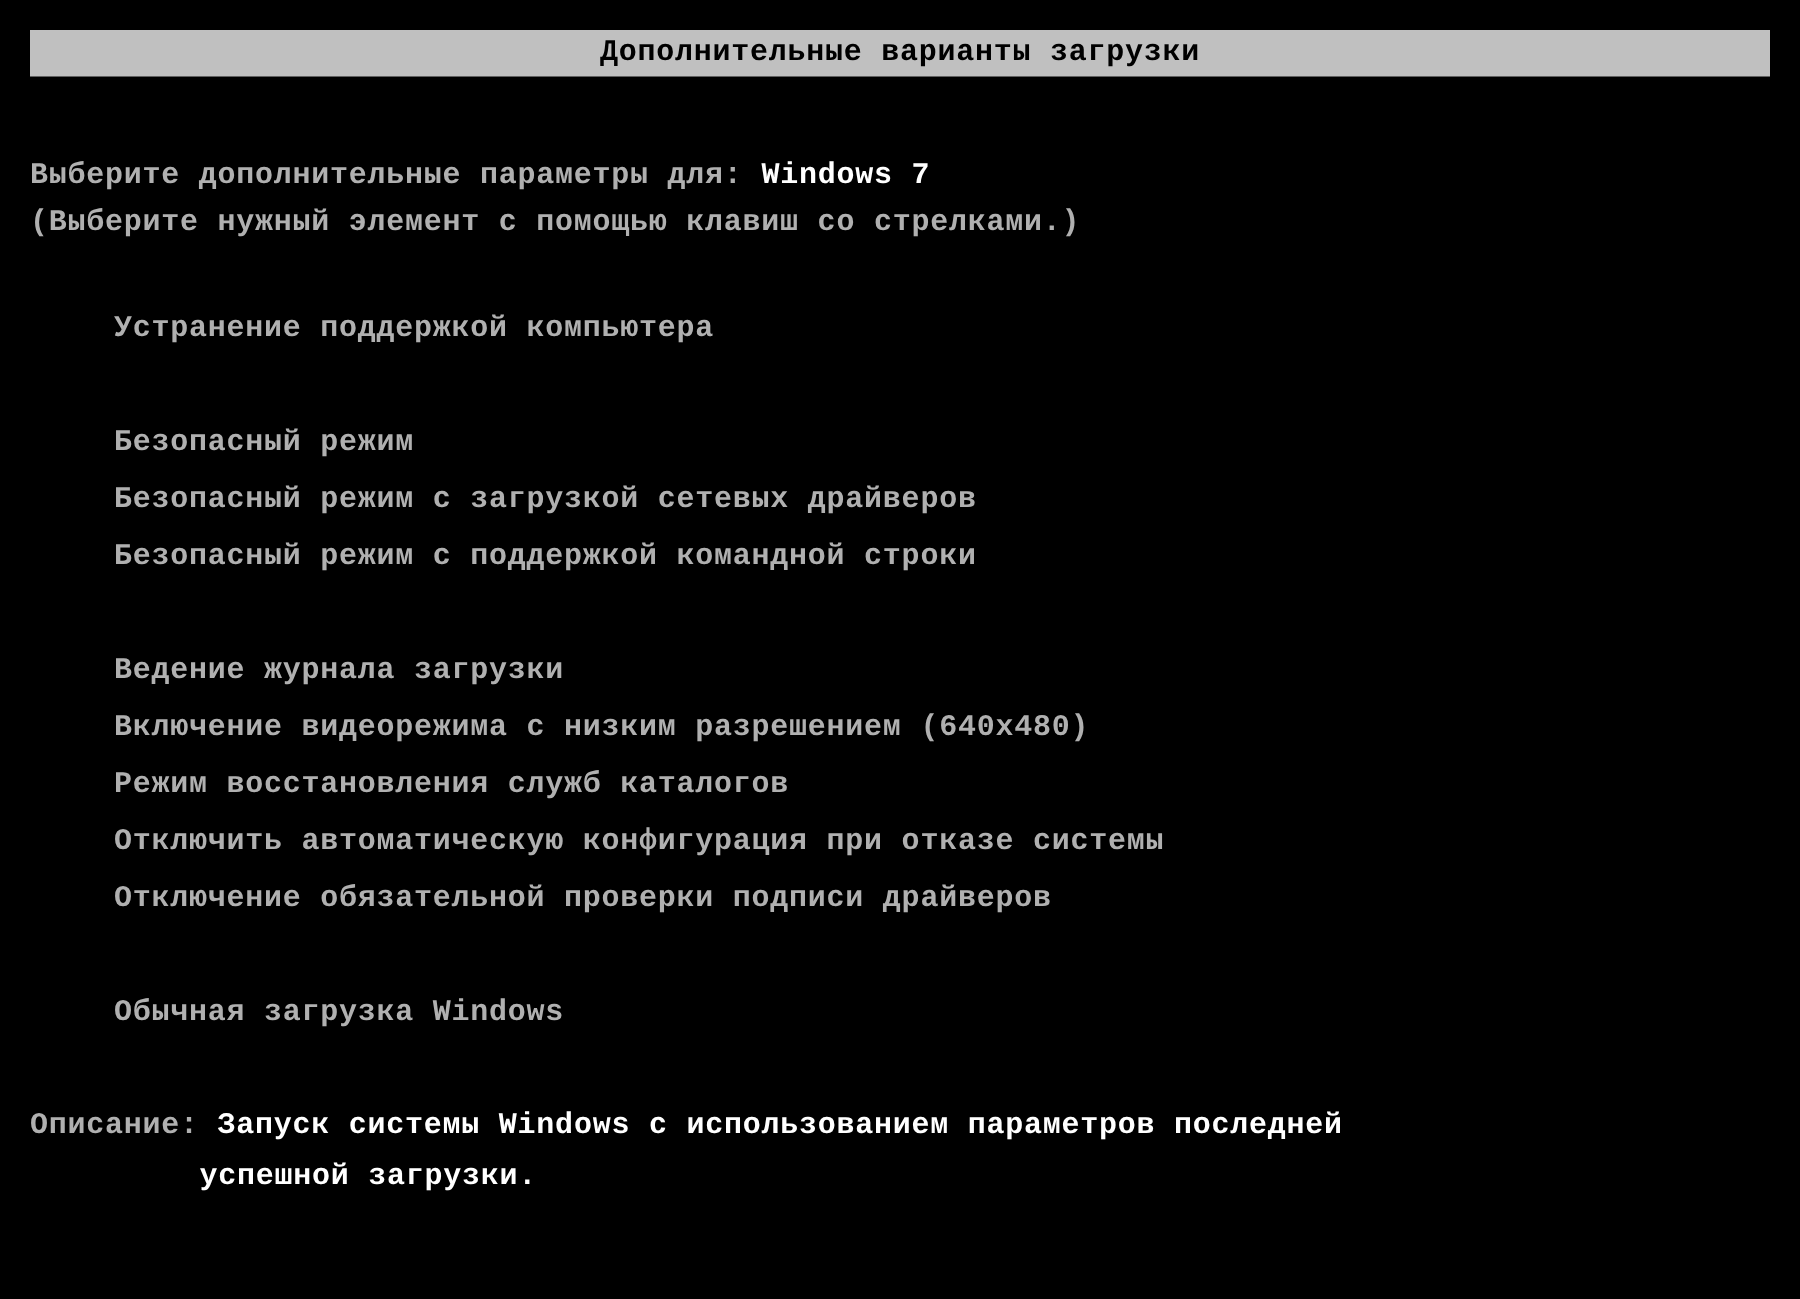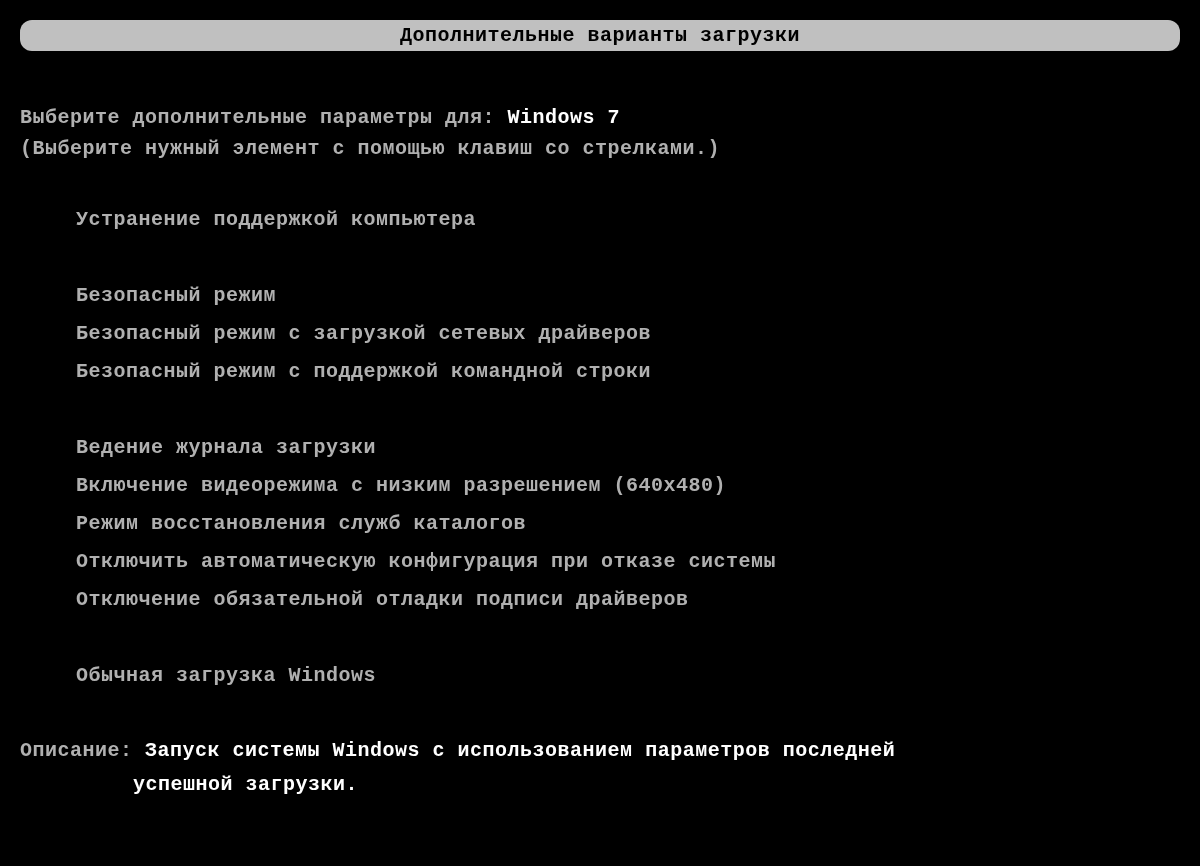--- a/index.html
+++ b/index.html
@@ -1,19 +1,18 @@
 <!DOCTYPE html>
 <html><head>
   <meta charset="utf-8">
   <style>
     * {
       margin: 0;
       padding: 0;
       box-sizing: border-box;
-      border-radius: 12px;
     }
     body {
       background: #000000;
       font-family: 'Courier New', Consolas, monospace;
       font-size: 20px;
       font-weight: bold;
       color: #b0b0b0;
       width: 1200px;
       height: 866px;
       overflow: hidden;
@@ -117,21 +116,21 @@
   <div class="menu-item">
     <span>Включение видеорежима с низким разрешением (640x480)</span>
   </div>
   <div class="menu-item">
     <span>Режим восстановления служб каталогов</span>
   </div>
   <div class="menu-item">
     <span>Отключить автоматическую конфигурация при отказе системы</span>
   </div>
   <div class="menu-item">
-    <span>Отключение обязательной отладки подписи драйверов</span>
+    <span>Отключение обязательной проверки подписи драйверов</span>
   </div>
 
   <div class="spacer-small"></div>
 
   <div class="menu-item">
     <span>Обычная загрузка Windows</span>
   </div>
 
 </div>
 

